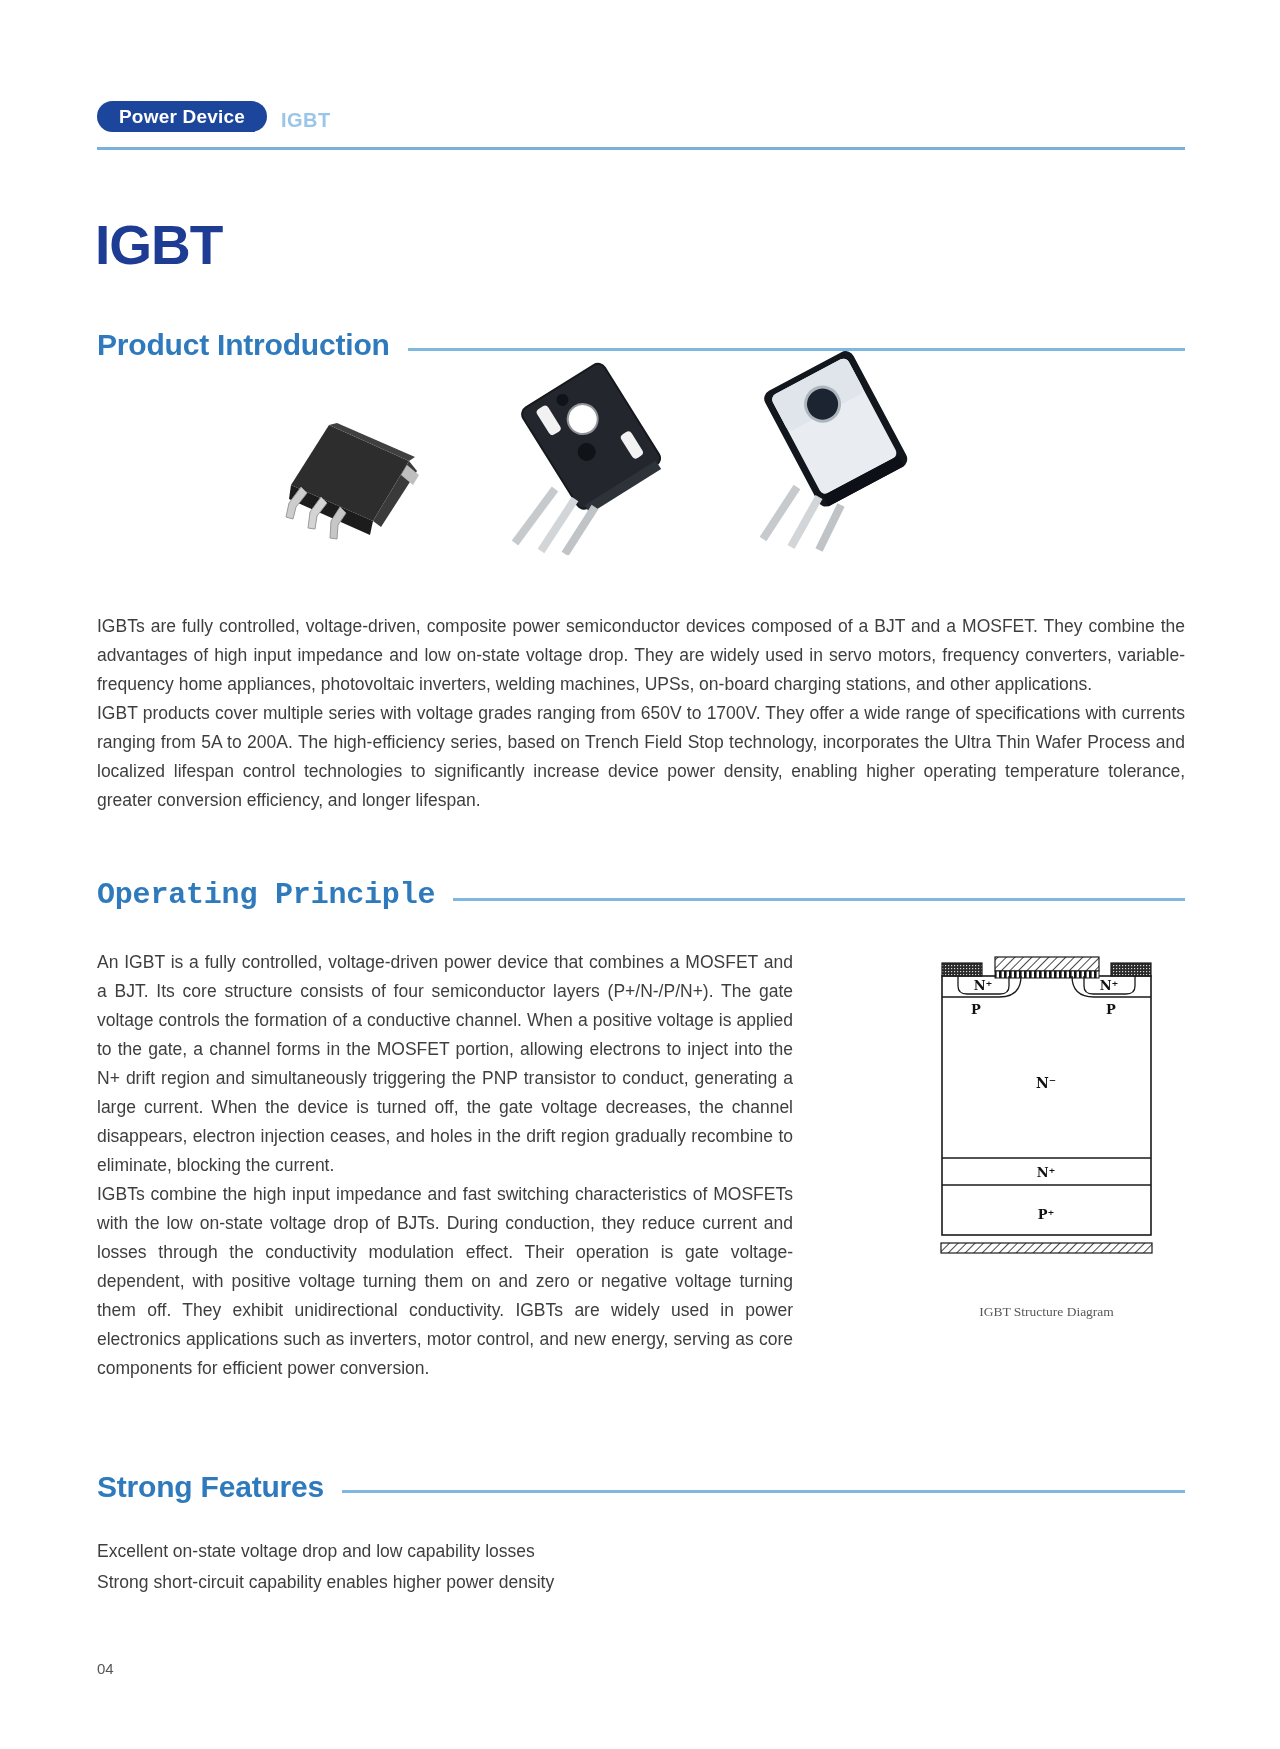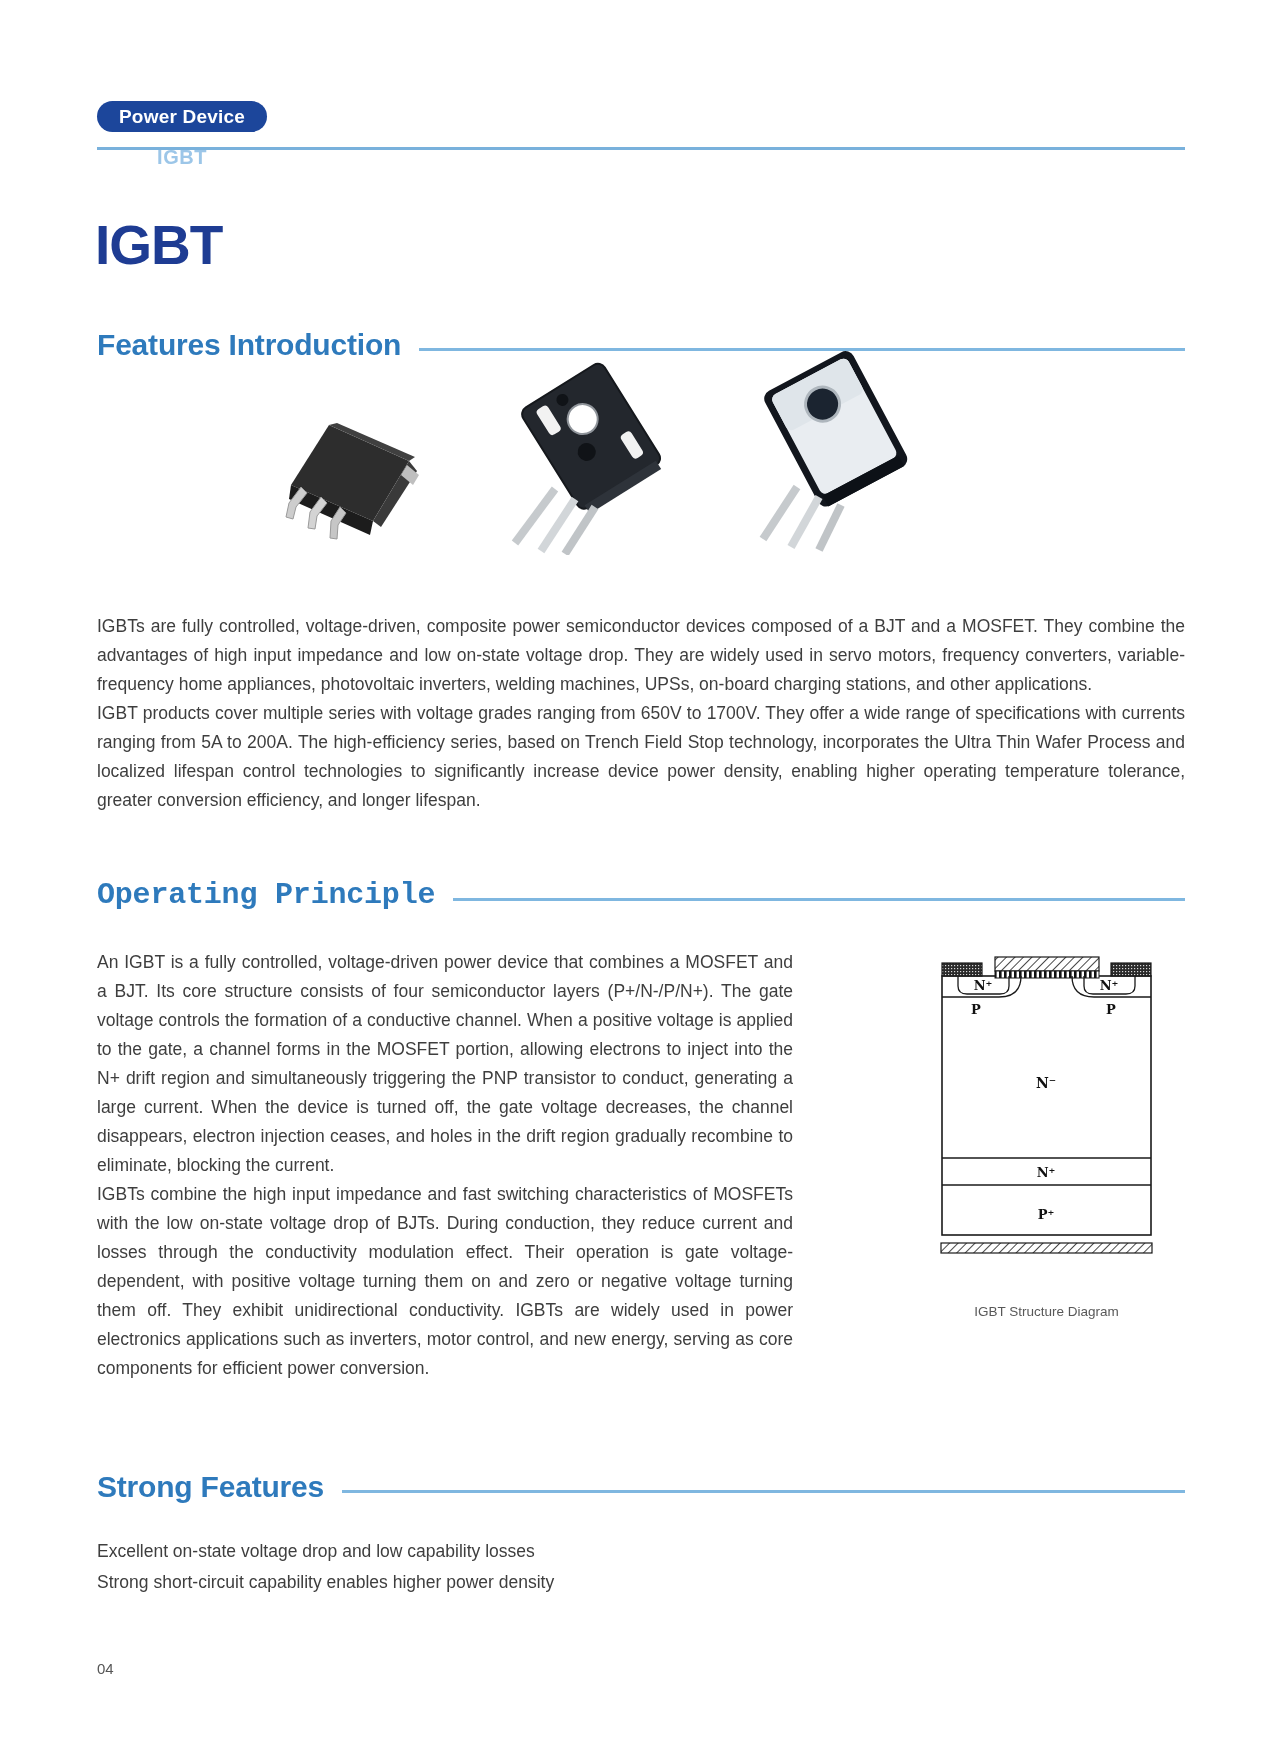--- a/index.html
+++ b/index.html
@@ -6,21 +6,21 @@
   html,body { background:#ffffff; }
   .page {
     position:relative;
     width:1280px; height:1749px;
     background:#ffffff;
     font-family:"Liberation Sans","DejaVu Sans",sans-serif;
     color:#3e3e3e;
     overflow:hidden;
   }
   
-  .header-row { position:absolute; left:97px; top:101px; display:flex; align-items:center; gap:14px;flex-direction:column; }
+  .header-row { position:absolute; left:97px; top:101px; display:flex; align-items:flex-end; gap:14px; }
   .badge {
     background:#1c469b; color:#ffffff; font-weight:700; font-size:19px;
     height:31px; line-height:31px; padding:0 22px; border-radius:17px;
     letter-spacing:0.2px;
   }
   .badge-sub { color:#9cc6e8; font-weight:700; font-size:20px; letter-spacing:0.5px; }
   .top-rule { position:absolute; left:97px; top:147px; width:1088px; height:3px; background:#79b1dc; }
 
   
   .page-title {
@@ -45,21 +45,21 @@
 
   
   .bodytext { font-size:17.5px; line-height:29px; color:#3e3e3e; text-align:justify; }
   .intro-text { position:absolute; left:97px; top:612px; width:1088px; }
   .principle-text { position:absolute; left:97px; top:948px; width:1088px; }
 
   
   .diagram-float { float:right; width:382px; margin-left:10px; margin-bottom:46px; }
   .diagram-wrap { width:215px; margin-left:136px; margin-top:8px; }
   .diagram-caption { width:215px; margin-left:136px; margin-top:32px; text-align:center;
-                     font-size:13.5px; color:#585858; }
+                     font-size:13.5px; color:#585858;font-family:Liberation Serif, serif; }
 
   
   .features-list { position:absolute; left:97px; top:1536px; width:1088px; }
   .features-list .feature-item { font-size:17.5px; line-height:31px; color:#3e3e3e; }
 
   
   .page-number { position:absolute; left:97px; top:1660px; font-size:15px; color:#565656; }
 </style>
 </head>
 <body>
@@ -68,21 +68,21 @@
 
   <div class="header-row">
     <span class="badge">Power Device</span>
     <span class="badge-sub">IGBT</span>
   </div>
   <div class="top-rule"></div>
 
   <div class="page-title">IGBT</div>
 
   <div class="section-head" id="head-intro">
-    <span class="sec-title">Features Introduction</span>
+    <span class="sec-title">Product Introduction</span>
     <span class="sec-rule"></span>
   </div>
 
   <div class="photos-row">
 
     <div class="photo photo-1">
       <svg width="150" height="132" viewBox="0 0 150 132">
         <polygon points="52,2 132,38 96,98 14,62" fill="#2d2d2d"></polygon>
         <polygon points="14,62 96,98 93,112 12,76" fill="#1c1c1c"></polygon>
         <polygon points="132,38 140,48 104,104 96,98" fill="#3a3a3a"></polygon>

